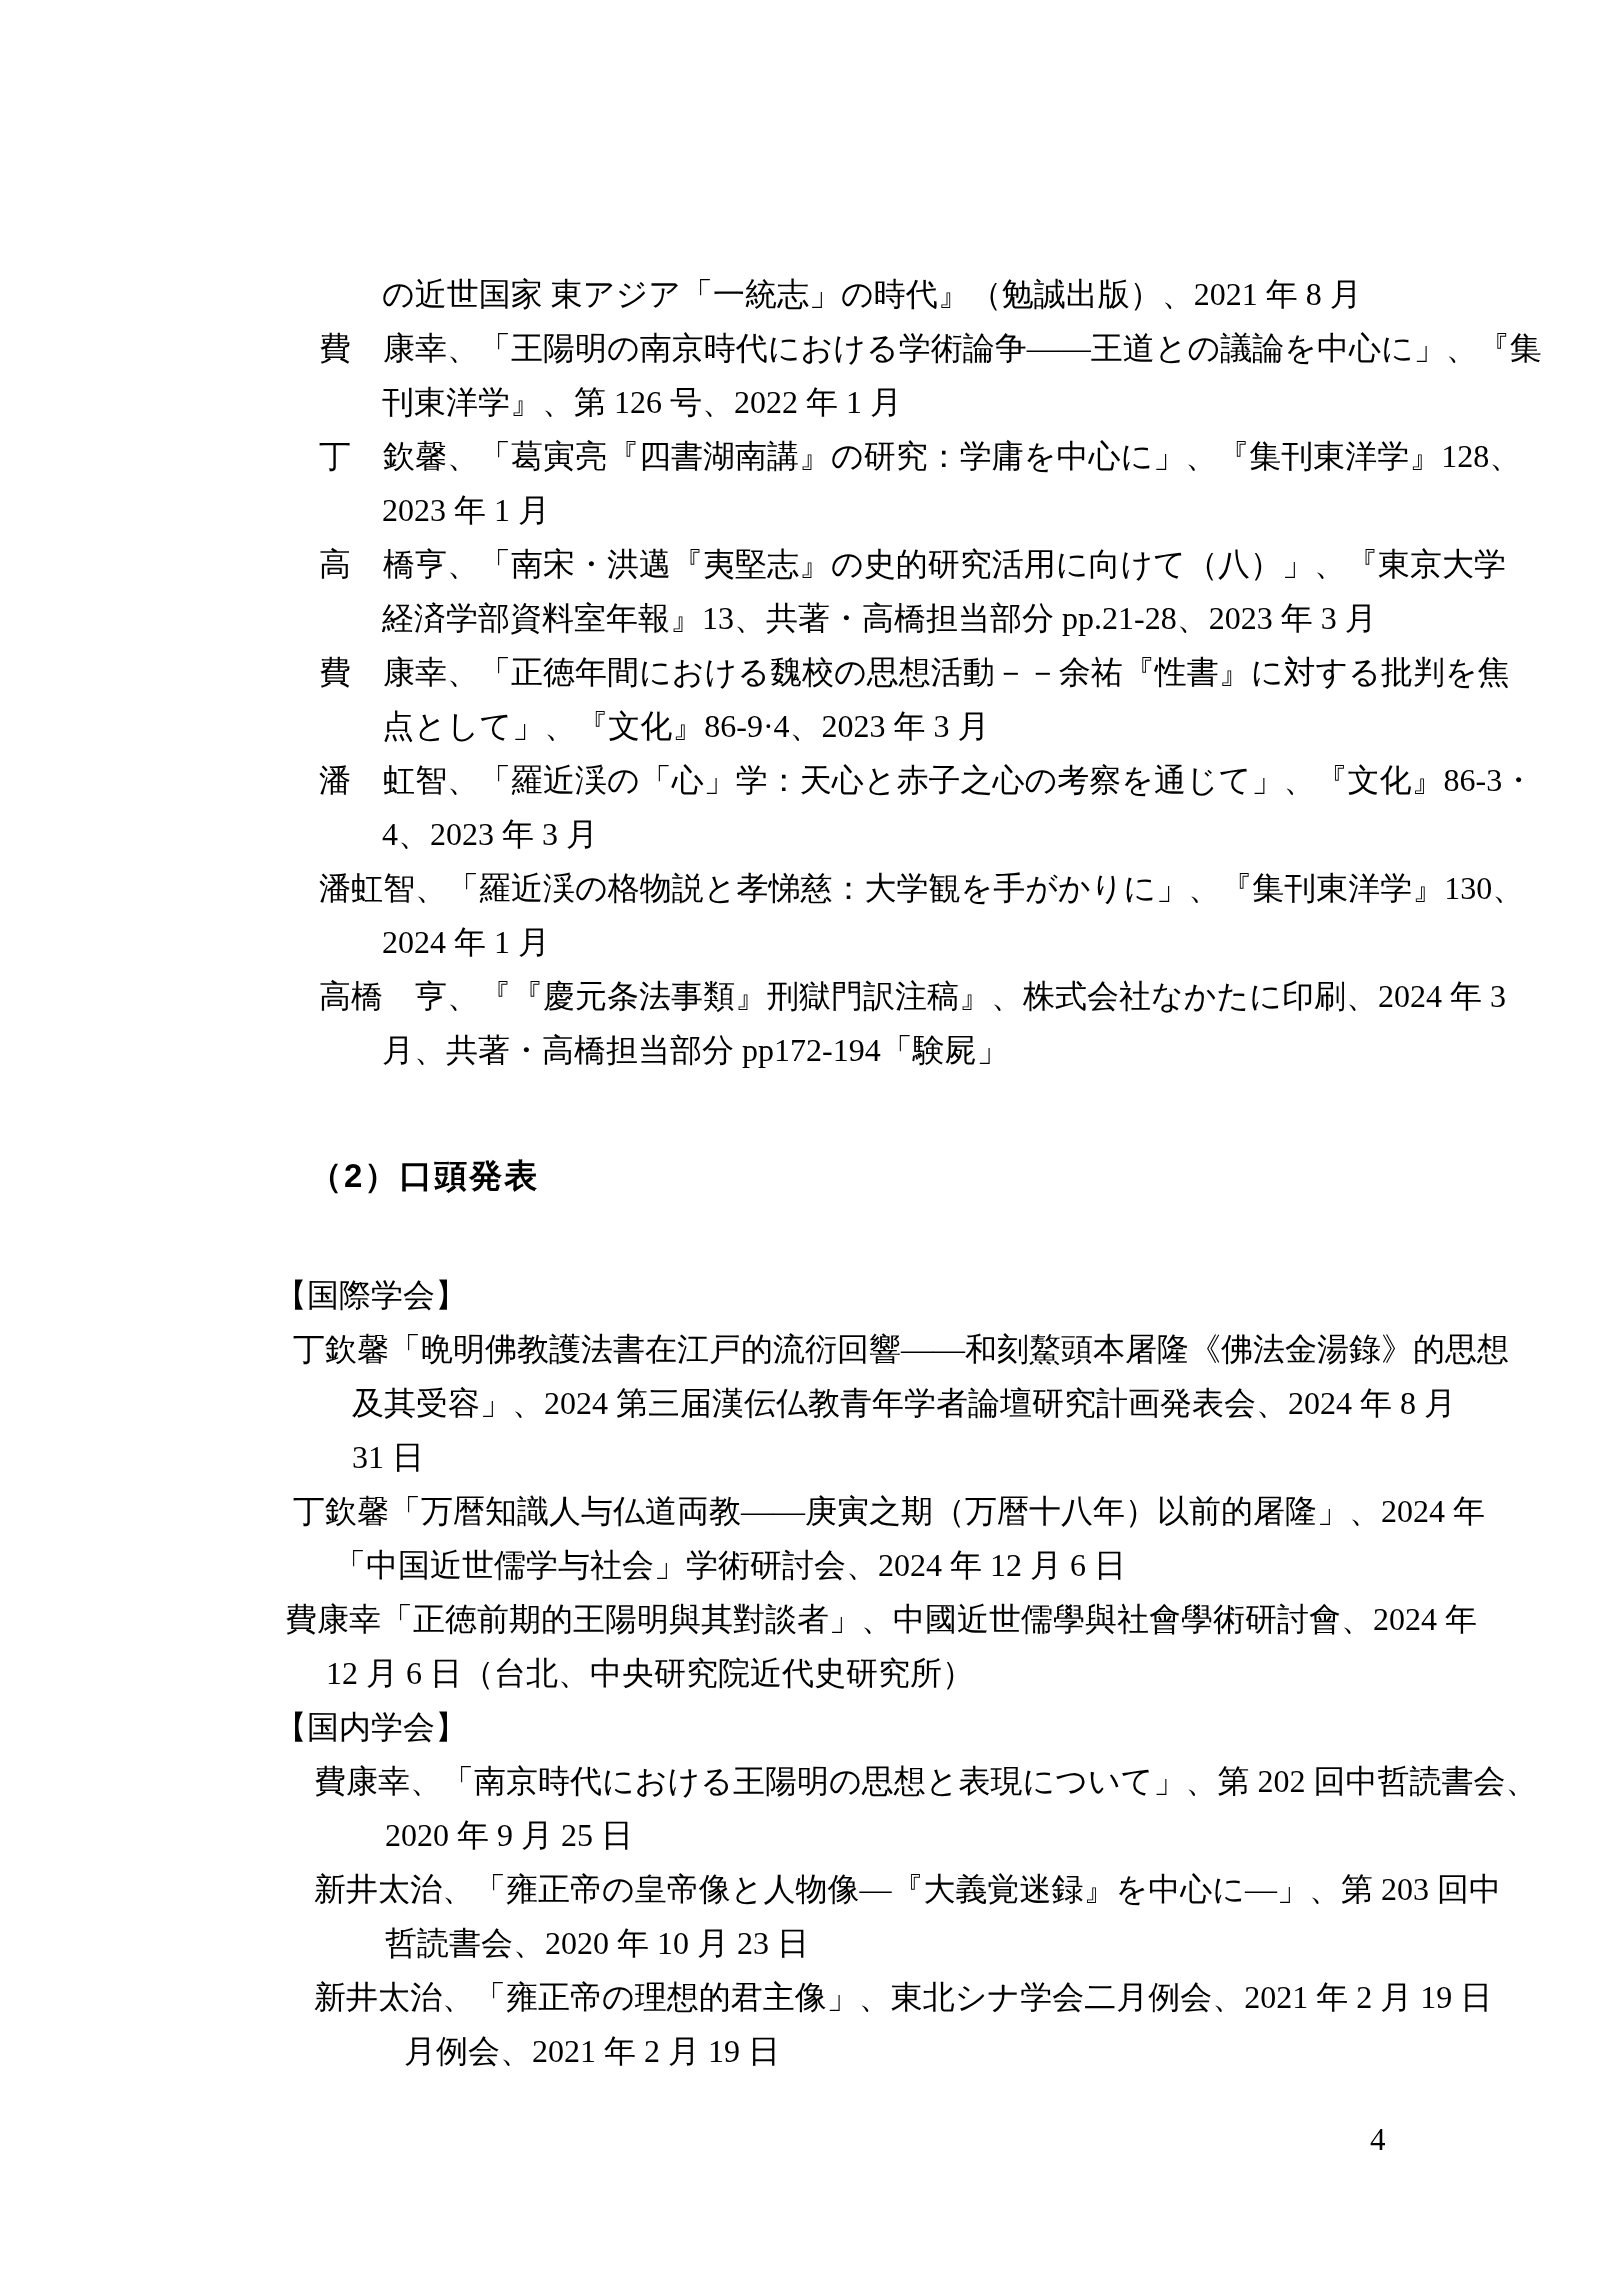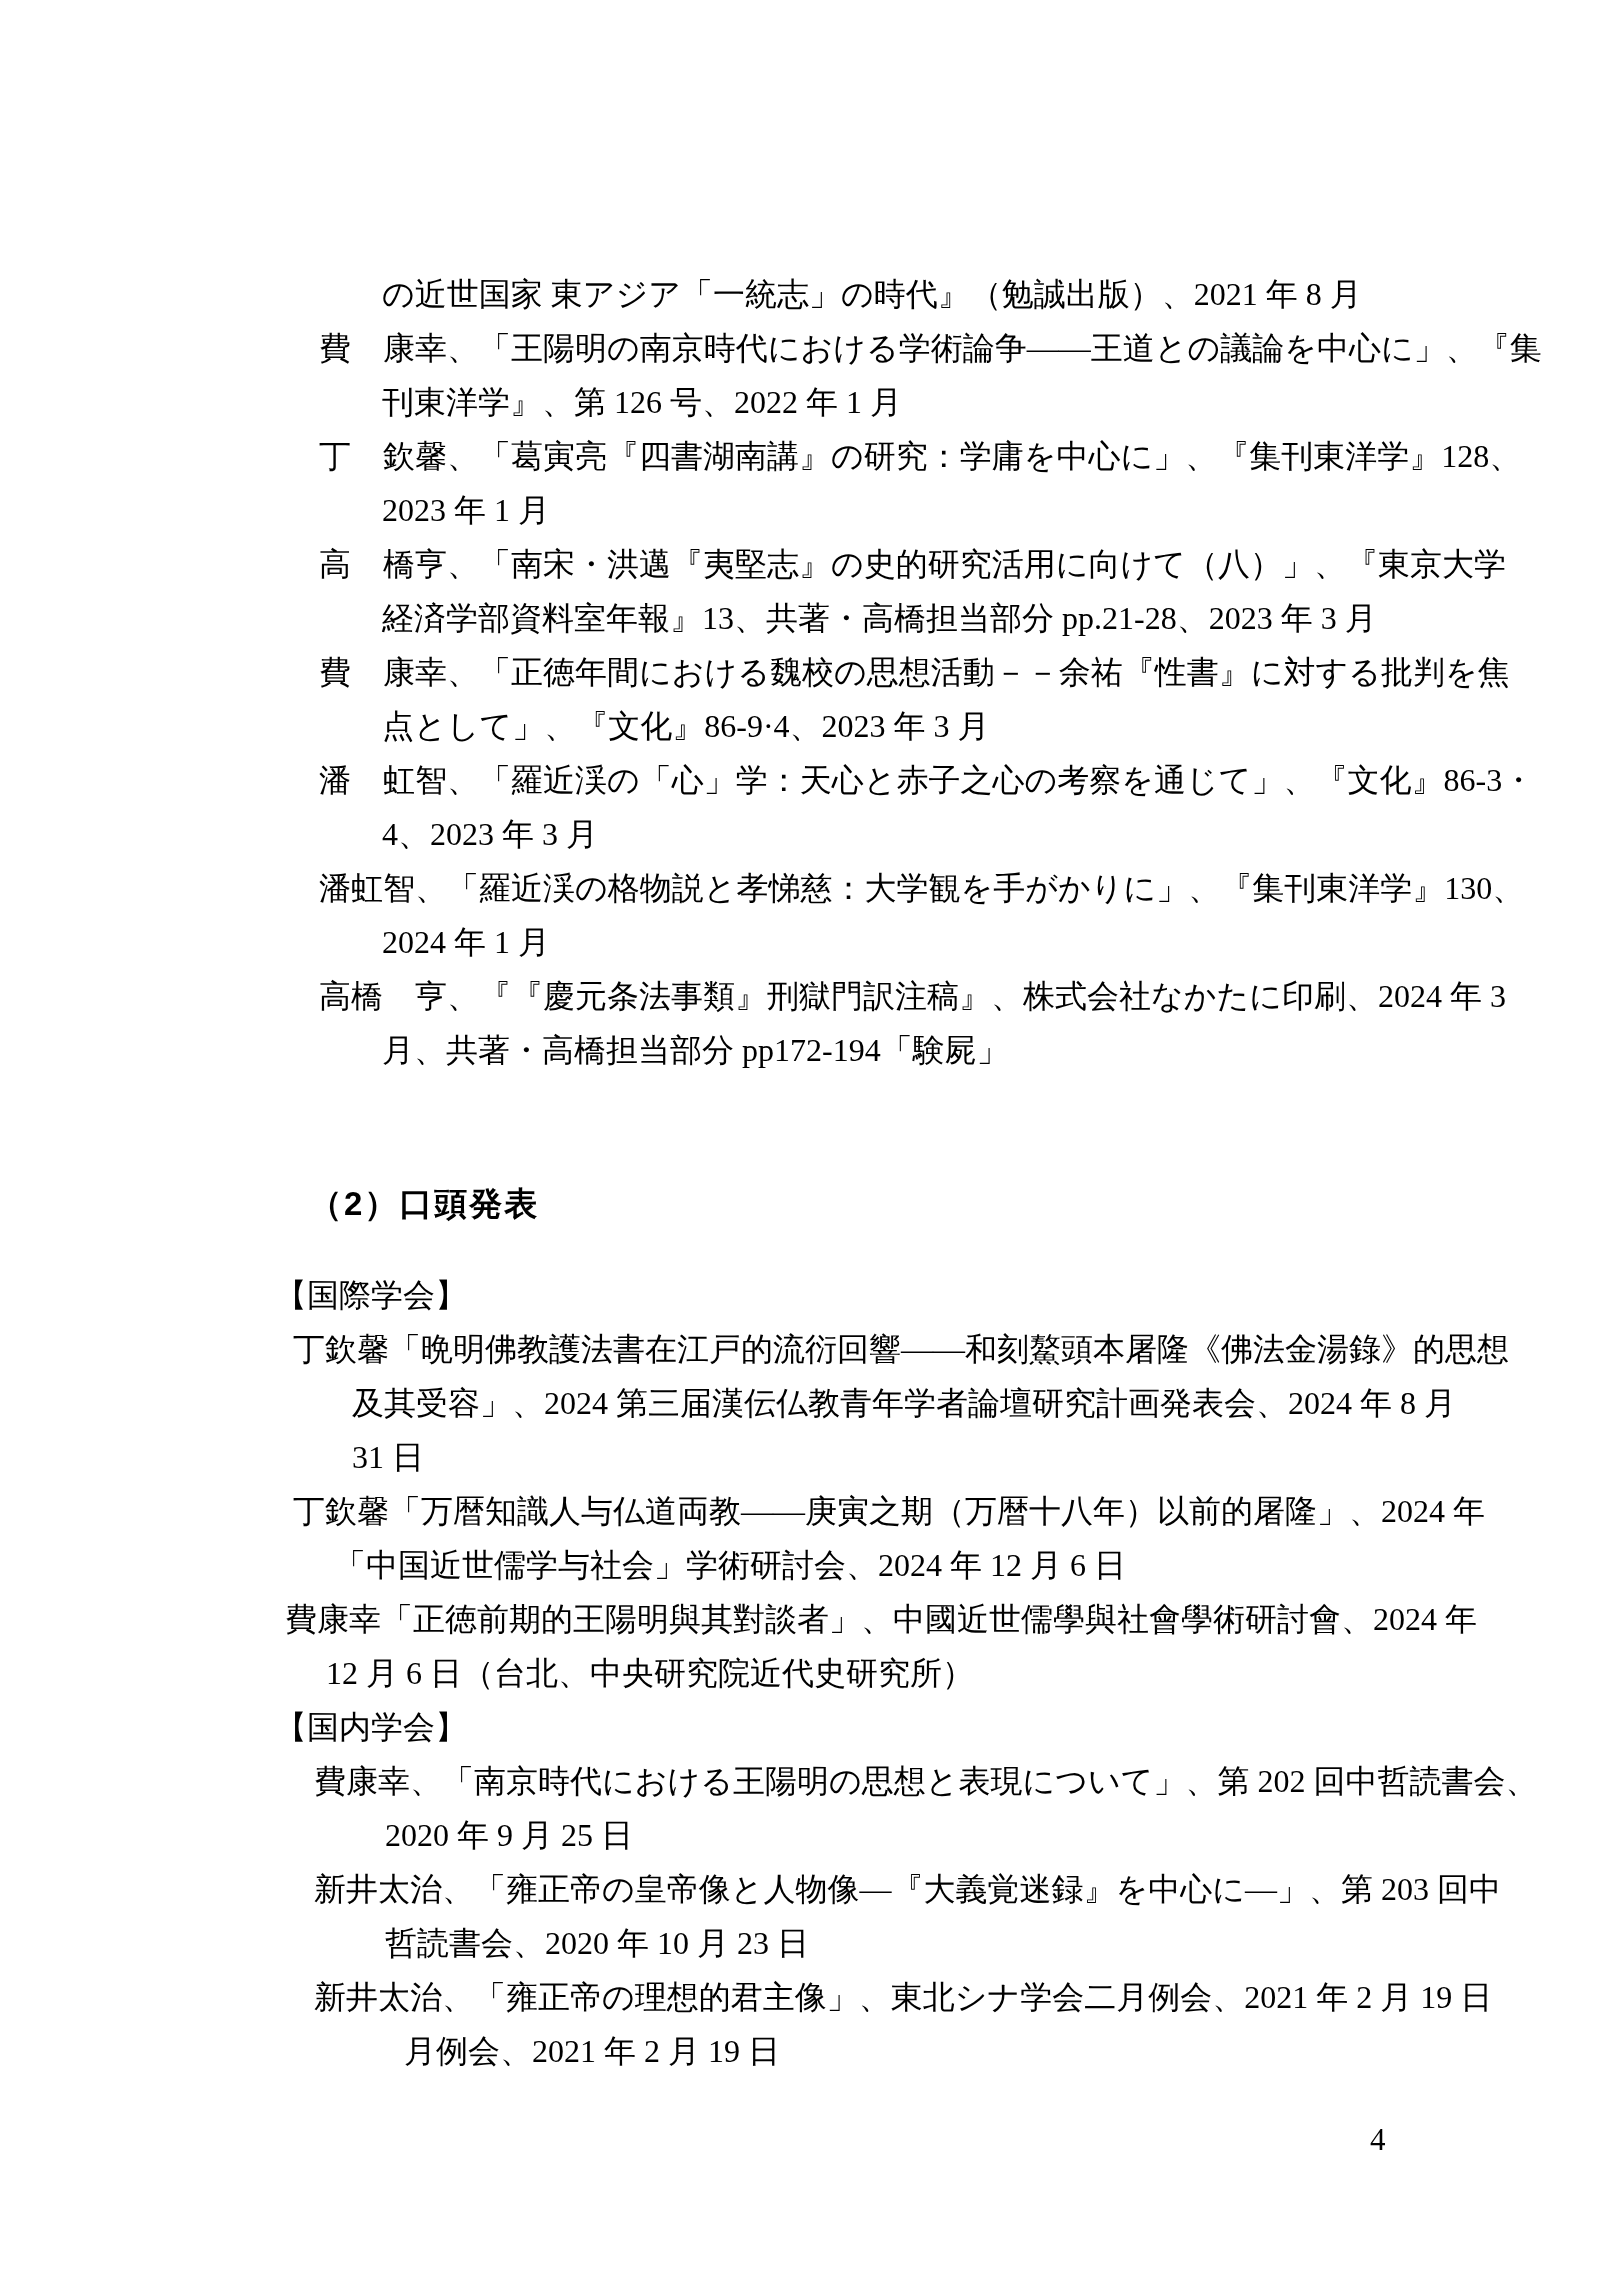--- a/index.html
+++ b/index.html
@@ -34,21 +34,20 @@
   .k-dcont2 {padding-left:377px;}
   .section-heading{
     position:absolute;
     left:309px;top:1149px;
     height:54px;line-height:54px;
     font-family:"Liberation Sans","DejaVu Sans",sans-serif;
     font-weight:bold;
     font-size:33px;
     letter-spacing:2px;
     white-space:pre;
-    margin-top:28px;
   }
   .page-number{
     position:absolute;
     left:1370px;top:2115px;
     height:49px;line-height:49px;
     font-size:31px;
   }
 </style>
 </head>
 <body>

